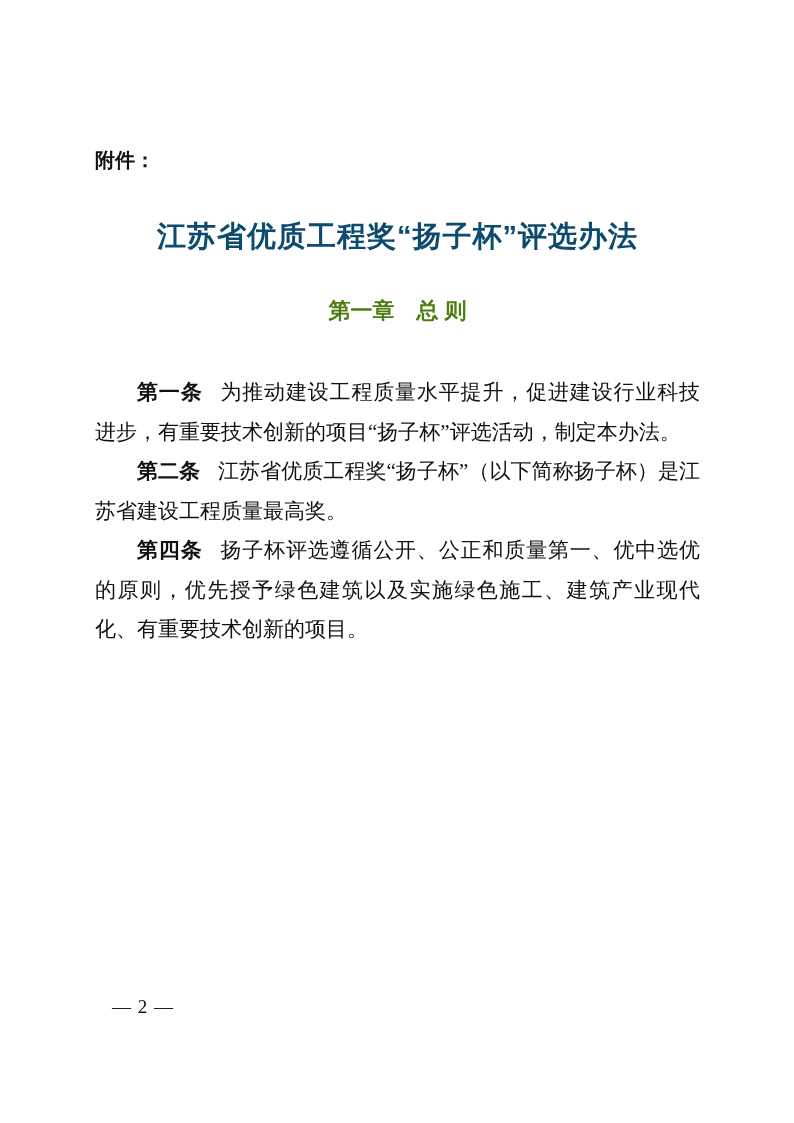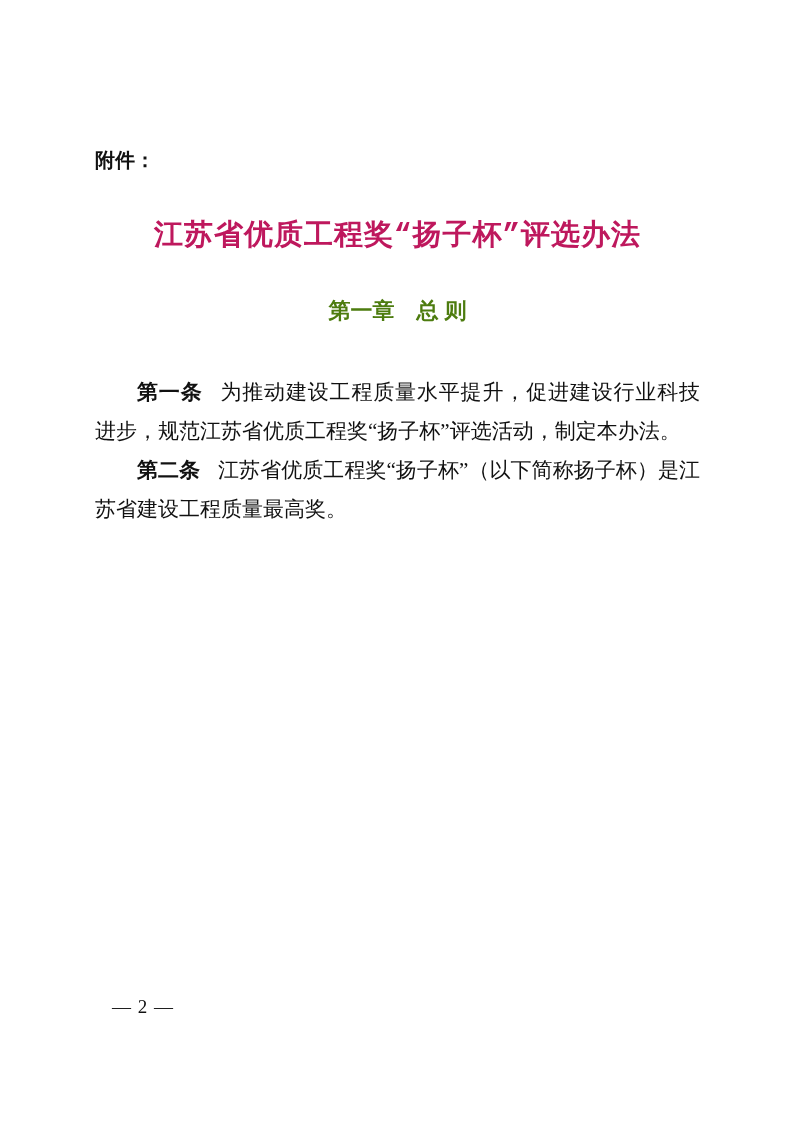--- a/index.html
+++ b/index.html
@@ -18,47 +18,47 @@
   .attachment {
     font-family: "Liberation Sans", "DejaVu Sans", sans-serif;
     font-weight: bold;
     font-size: 20px;
     line-height: 25px;
     color: #111111;
   }
   .doc-title {
     margin-top: 47px;
     text-align: center;
-    font-family: Liberation Mono, monospace;
+    font-family: Liberation Sans, sans-serif;
     font-weight: bold;
     font-size: 29px;
     line-height: 33px;
     letter-spacing: 1px;
-    color: #be185d;
+    color: #0c4a6e;
   }
   .chapter {
     margin-top: 45px;
     text-align: center;
     font-family: "Liberation Sans", "DejaVu Sans", sans-serif;
     font-weight: bold;
     font-size: 22px;
     line-height: 26px;
     white-space: pre;
     color: #4d7c0f;
   }
   .paragraphs { margin-top: 49px; }
   .para {
     font-size: 21px;
     line-height: 39px;
     text-align: justify;
     text-indent: 2em;
     color: #111111;
   }
   .article-label {
-    font-family: Liberation Serif, serif;
+    font-family: Liberation Mono, monospace;
     font-weight: bold;
     margin-right: 0.85em;
   }
   .article-label:empty { margin-right: 0; }
   .footer {
     position: absolute;
     top: 996px;
     left: 112px;
     font-size: 19px;
     line-height: 22px;
@@ -72,25 +72,26 @@
 <div class="page">
 
   <div class="attachment">附件：</div>
 
   <h1 class="doc-title">江苏省优质工程奖“扬子杯”评选办法</h1>
 
   <h2 class="chapter">第一章　总 则</h2>
 
   <div class="paragraphs">
 
-    <p class="para"><span class="article-label">第一条</span><span>为推动建设工程质量水平提升，促进建设行业科技进步，规范江苏省优质工程奖“扬子杯”评选活动，制定本办法。</span></p>
+    <p class="para"><span class="article-label">第一条</span><span>为推动建设工程质量水平提升，促进建设行业科技进步，有重要技术创新的项目“扬子杯”评选活动，制定本办法。</span></p>
 
     <p class="para"><span class="article-label">第二条</span><span>江苏省优质工程奖“扬子杯”（以下简称扬子杯）是江苏省建设工程质量最高奖。</span></p>
 
 
 
+    <p class="para"><span class="article-label">第四条</span><span>扬子杯评选遵循公开、公正和质量第一、优中选优的原则，优先授予绿色建筑以及实施绿色施工、建筑产业现代化、有重要技术创新的项目。</span></p>
 
 
   </div>
 
   <div class="footer">— 2 —</div>
 
 </div>
 
 </body></html>

